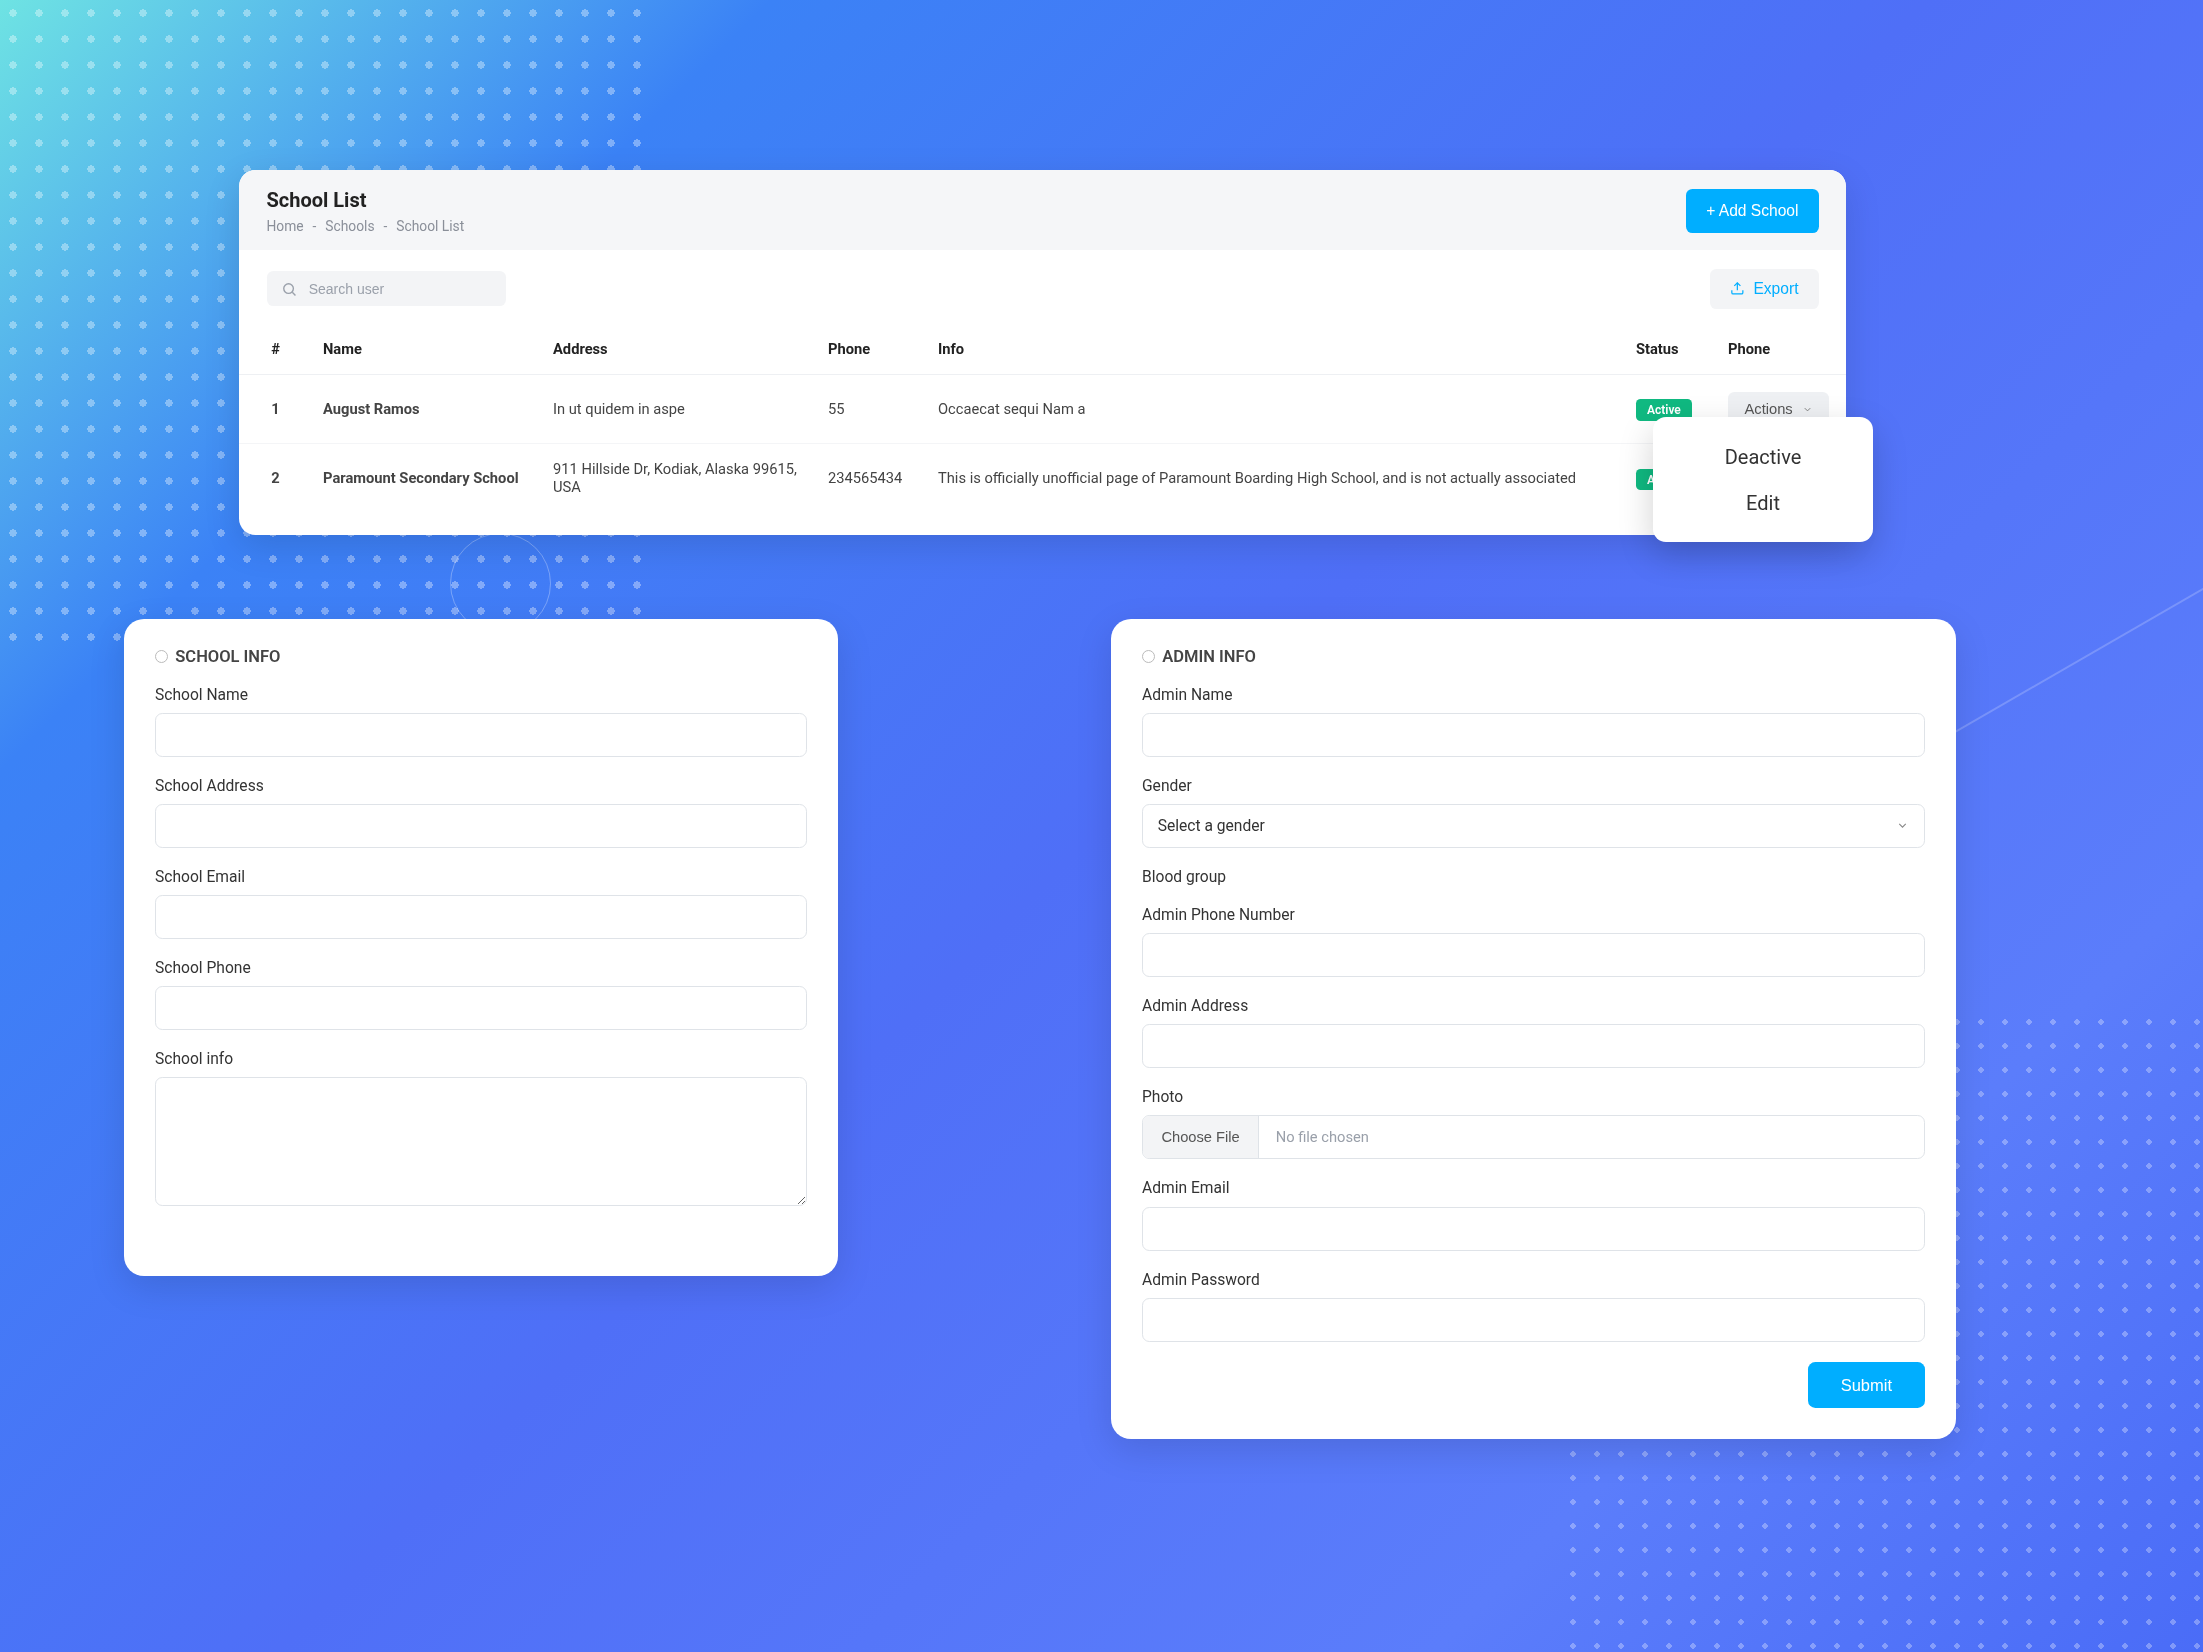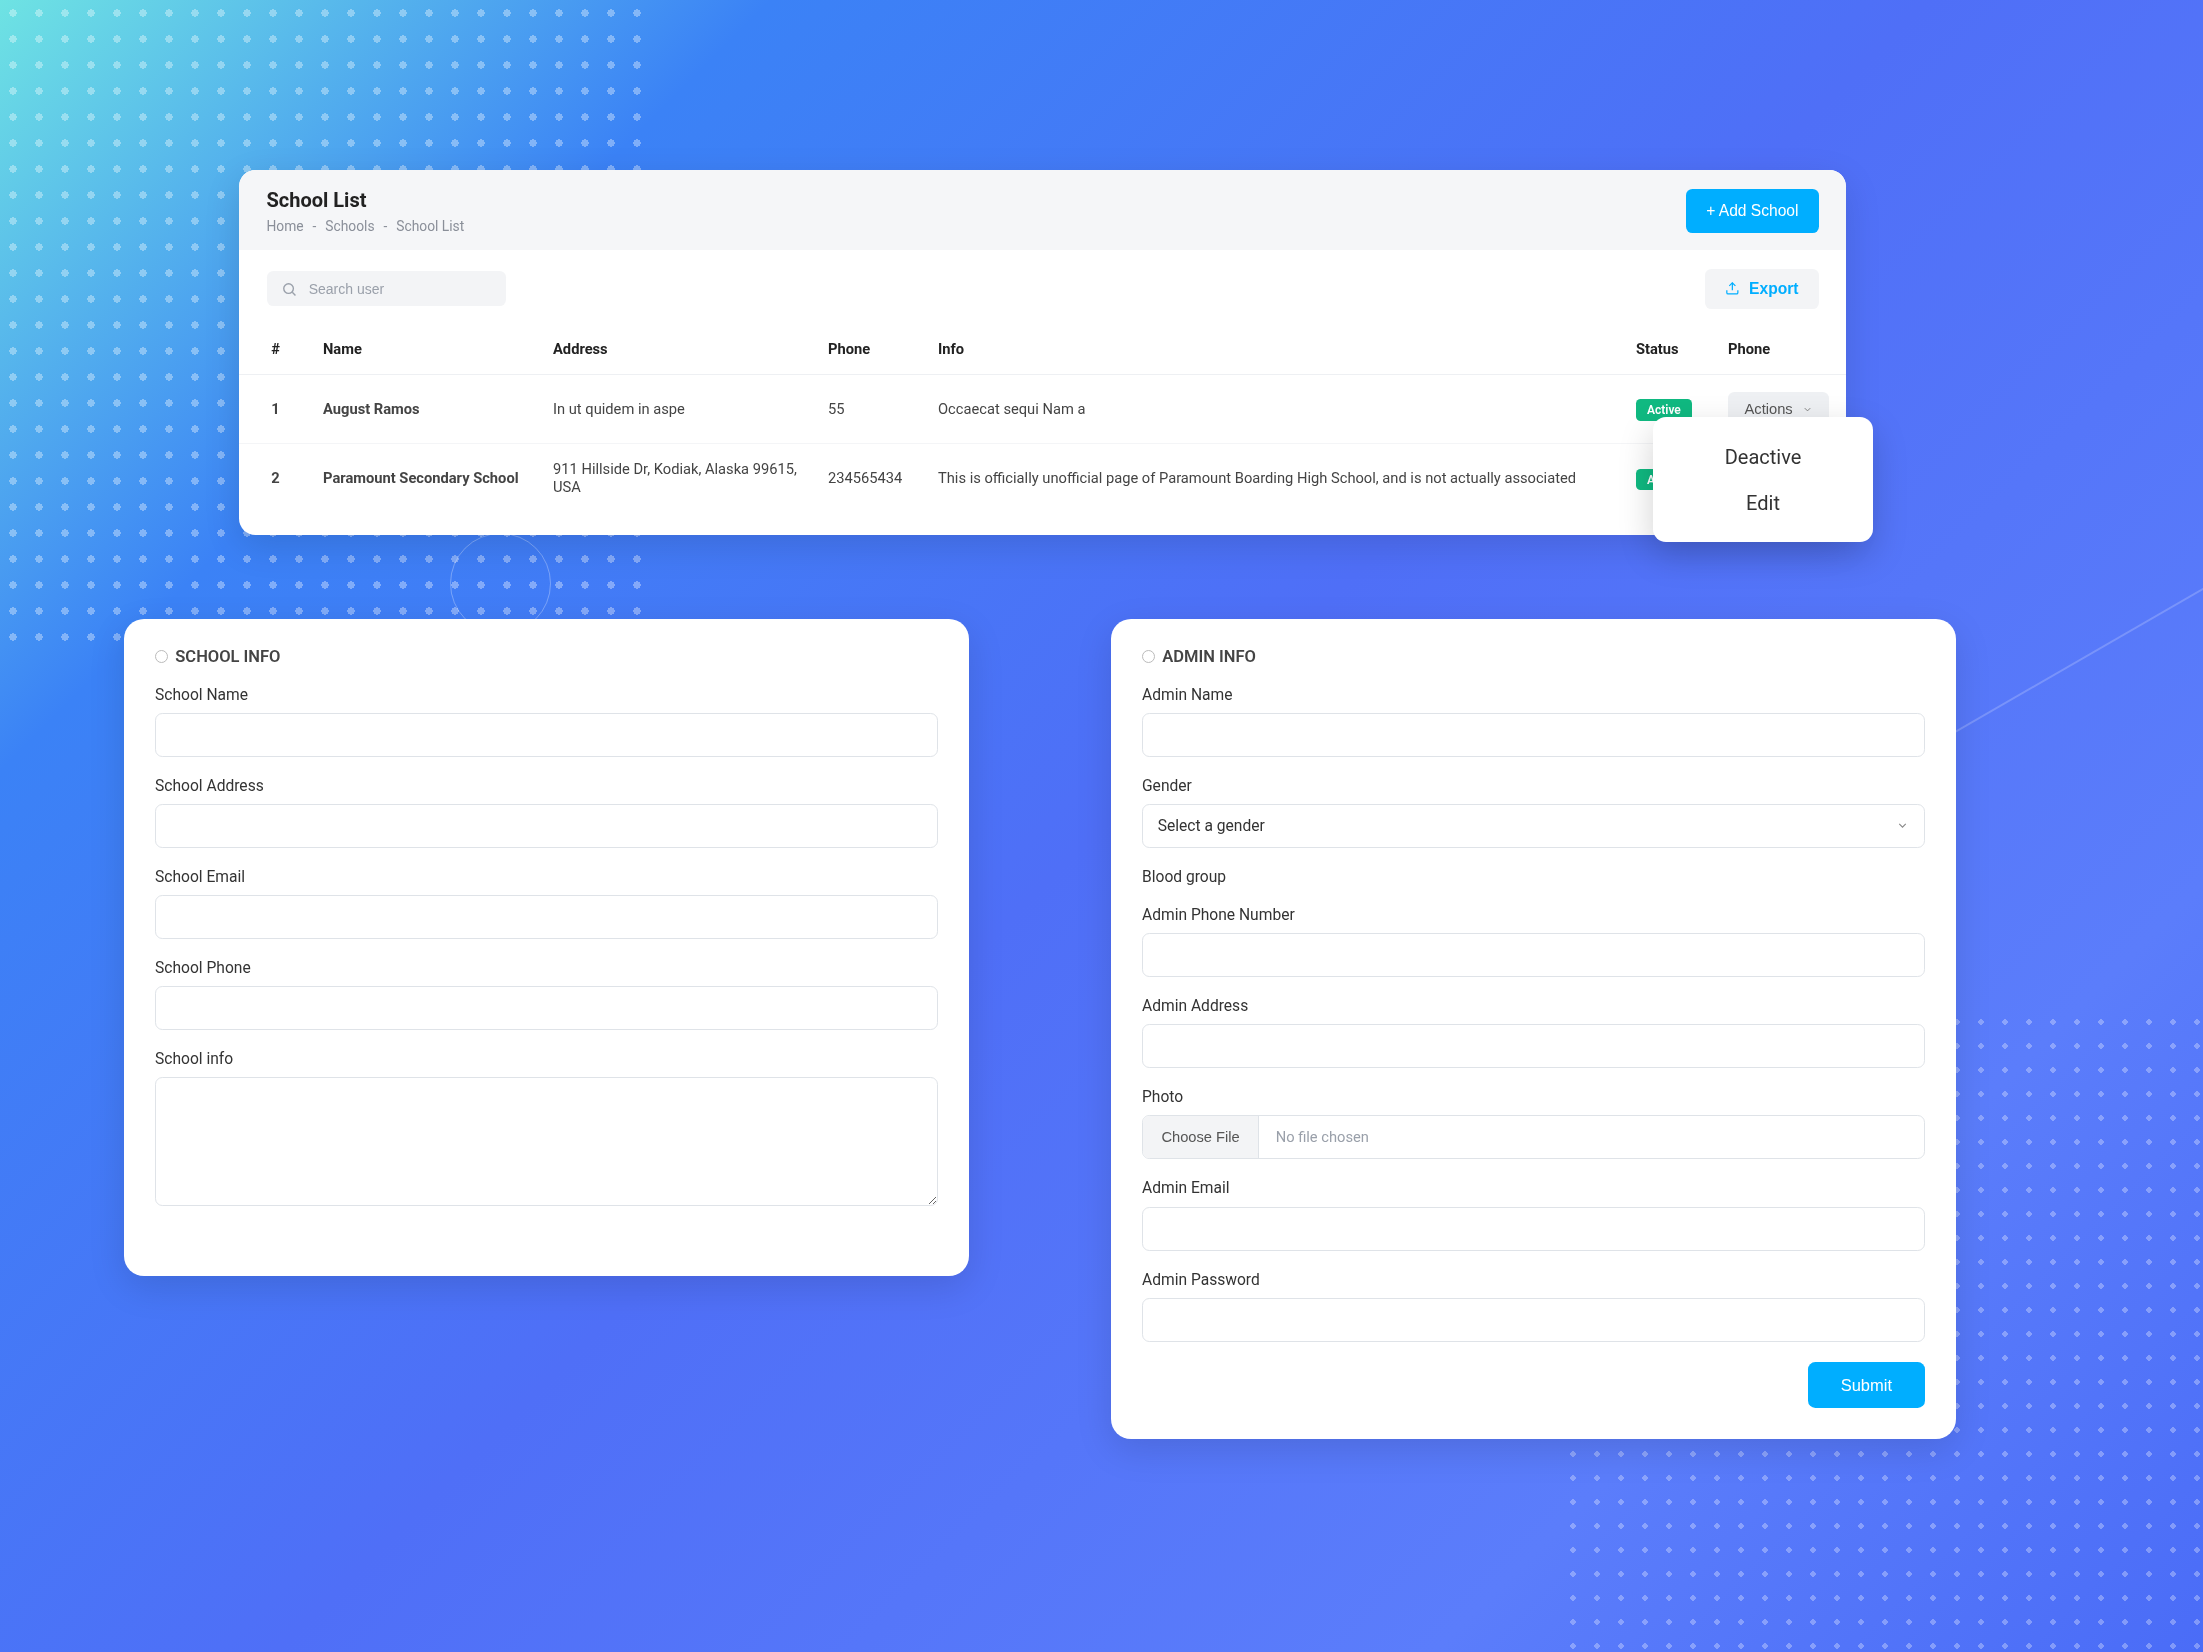--- a/index.html
+++ b/index.html
@@ -129,21 +129,21 @@
 }
 .search-wrap input::placeholder { color: #9aa0aa; }
 
 .btn-export {
   background: #f3f4f6;
   color: #00aeff;
   border: none;
   border-radius: 6.4px;
   padding: 11px 20px;
   font-size: 15.6px;
-  font-weight: 700;
+  font-weight: 400;
   cursor: pointer;
   display: inline-flex;
   align-items: center;
   gap: 9.2px;
 }
 
 .school-table {
   width: 100%;
   border-collapse: collapse;
   margin-top: 14.7px;
@@ -211,21 +211,21 @@
   color: #333;
   cursor: pointer;
   text-align: center;
 }
 
 
 .panel-school-info {
   position: absolute;
   top: 619px;
   left: 124px;
-  width: 845px;
+  width: 714px;
   background: #fff;
   border-radius: 20px;
   box-shadow: 0 11px 37px rgba(0,0,0,0.12);
   padding: 27.5px 31px 46px;
 }
 
 .panel-admin-info {
   position: absolute;
   top: 619px;
   left: 1111px;

